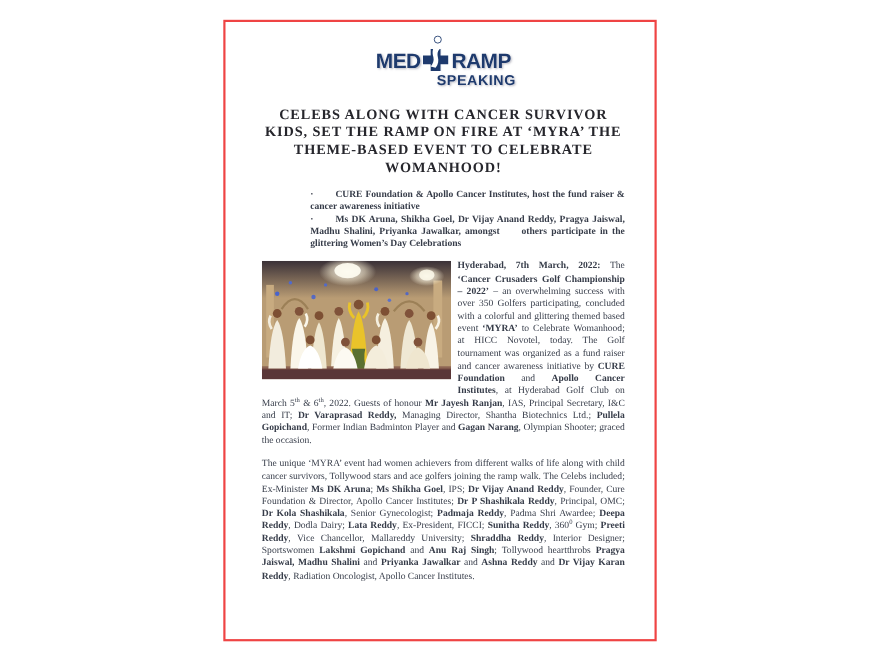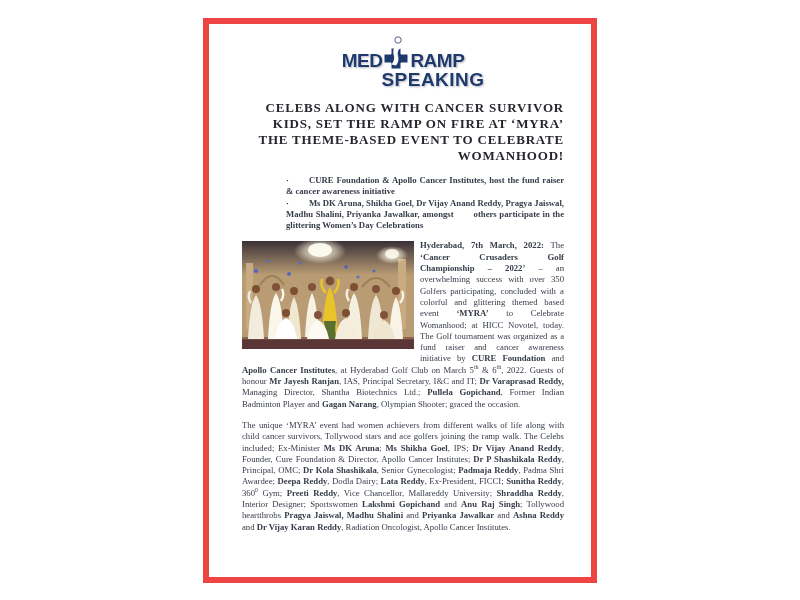--- a/index.html
+++ b/index.html
@@ -2,41 +2,41 @@
 <html><head>
 <meta charset="utf-8">
 <style>
   html,body{margin:0;padding:0;}
   body{
     width:800px;height:600px;background:#ffffff;position:relative;
     font-family:"Liberation Serif", serif;
   }
   .page{
     position:absolute;left:203px;top:18px;width:394px;height:565px;
-    box-sizing:border-box;border:6px solid #ef4444;background:#ffffff;
+    box-sizing:border-box;border:2px solid #ef4444;background:#ffffff;
     padding:10px 27px 10px 33px;overflow:hidden;
   }
   
   .logo{width:100%;text-align:center;margin-top:2px;height:52px;}
   .logo-row{display:flex;align-items:flex-end;justify-content:center;height:34px;}
   .logo-word{
     font-family:"Liberation Sans", sans-serif;font-weight:bold;
     font-size:19px;letter-spacing:-0.5px;color:#1e3a6d;line-height:1;
     text-shadow:0 0 1px #fff, 1px 1px 2px rgba(40,40,70,.35);
   }
   .logo-cross{width:26px;height:34px;margin:0 1px;flex:0 0 auto;}
   .logo-sub{
     font-family:"Liberation Sans", sans-serif;font-weight:bold;
-    font-size:19px;letter-spacing:0.5px;color:#1e3a6d;line-height:1;
+    font-size:13px;letter-spacing:0.5px;color:#1e3a6d;line-height:1;
     margin-top:0px;padding-left:60px;
     text-shadow:0 0 1px #fff, 1px 1px 2px rgba(40,40,70,.35);
   }
   
   .headline{
-    margin:12px 0 0 0;text-align:right;
+    margin:12px 0 0 0;text-align:center;
     font-size:13px;font-weight:bold;letter-spacing:0.8px;
     line-height:16px;color:#26262c;
   }
   
   .bullets{margin-top:11px;}
   .bullet,.body-par{
     margin:0;text-align:justify;font-size:8.7px;line-height:11.3px;color:#363c49;
   }
   .bullet{font-weight:bold;margin-left:44px;}
   .body-par.first{margin-top:9px;}

